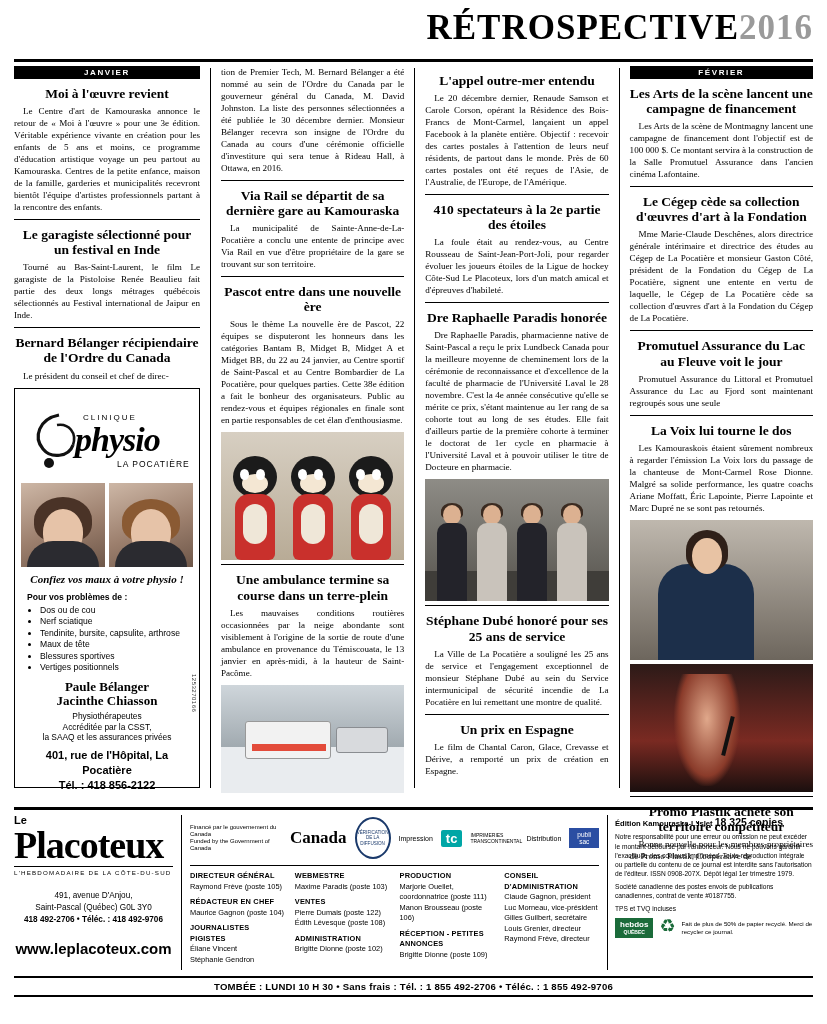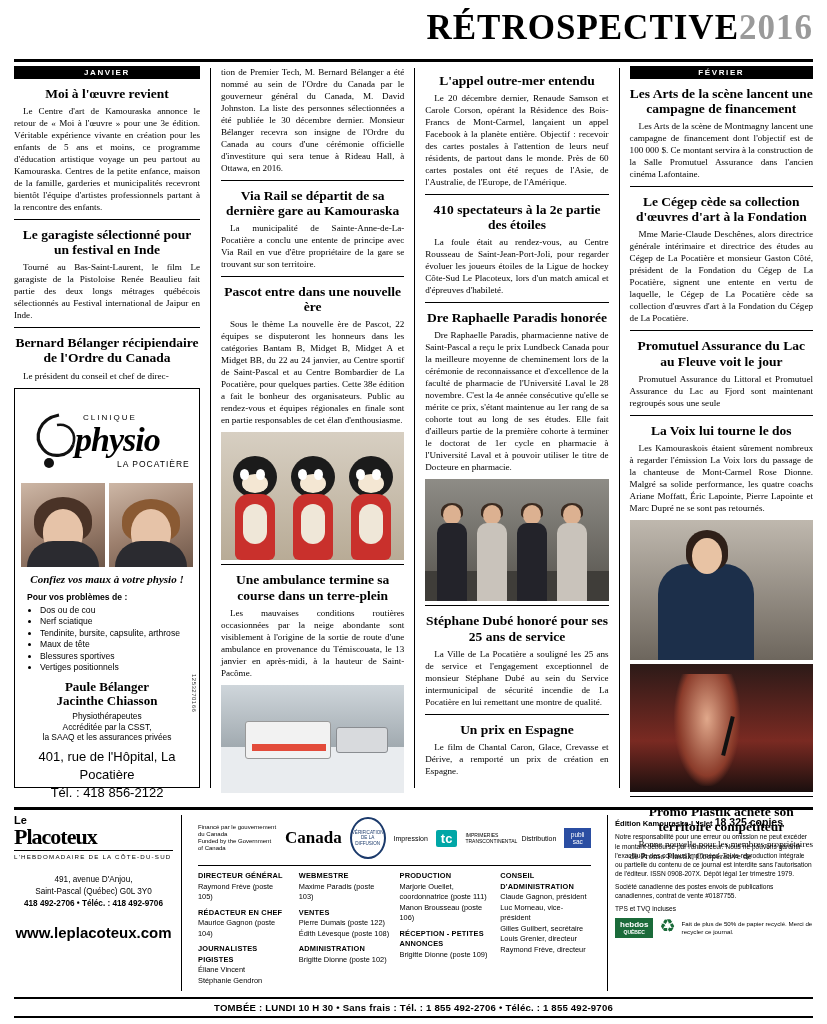--- a/index.html
+++ b/index.html
@@ -206,22 +206,22 @@
     line-height: 1.1;
   }
   .ad-physio .role {
     font-family: "Liberation Sans", sans-serif;
     font-size: 8.4px;
     line-height: 1.3;
     margin-top: 2px;
   }
   .ad-physio .addr {
     font-family: "Liberation Sans", sans-serif;
-    font-weight: normal;
-    font-size: 13px;
+    font-weight: bold;
+    font-size: 11px;
     margin-top: 5px;
     line-height: 1.35;
   }
   .vertcode {
     position: absolute;
     right: 2px; bottom: 74px;
     font-family: "Liberation Sans", sans-serif;
     font-size: 6px;
     writing-mode: vertical-rl;
     letter-spacing: 0.5px;
@@ -373,35 +373,35 @@
   .caption-rule { border-top: 1px solid #000; margin-top: 4px; }
 
   
   .footer {
     border-top: 3px solid #000;
     margin-top: 6px;
     padding-top: 5px;
     position: relative;
     height: 212px;
   }
-  .footer-inner { display: flex; gap: 16px; }
+  .footer-inner { display: flex; gap: 8px; }
 
   .logo-box {
     width: 168px;
     border-right: 1px solid #000;
     padding-right: 8px;
   }
   .logo-box .le {
     font-family: "Liberation Sans", sans-serif;
     font-size: 11px; font-weight: bold;
     line-height: 1;
   }
   .logo-box .placoteux {
     font-family: "Liberation Serif", serif;
-    font-weight: bold; font-size: 22px;
+    font-weight: bold; font-size: 38px;
     letter-spacing: -1px; line-height: 1;
   }
   .logo-box .sub {
     font-family: "Liberation Sans", sans-serif;
     font-size: 6.2px; letter-spacing: 1.2px;
     border-top: 1px solid #000; margin-top: 2px; padding-top: 2px;
   }
   .logo-box .addrblk {
     font-family: "Liberation Sans", sans-serif;
     font-size: 8.2px; text-align: center; line-height: 1.45;

